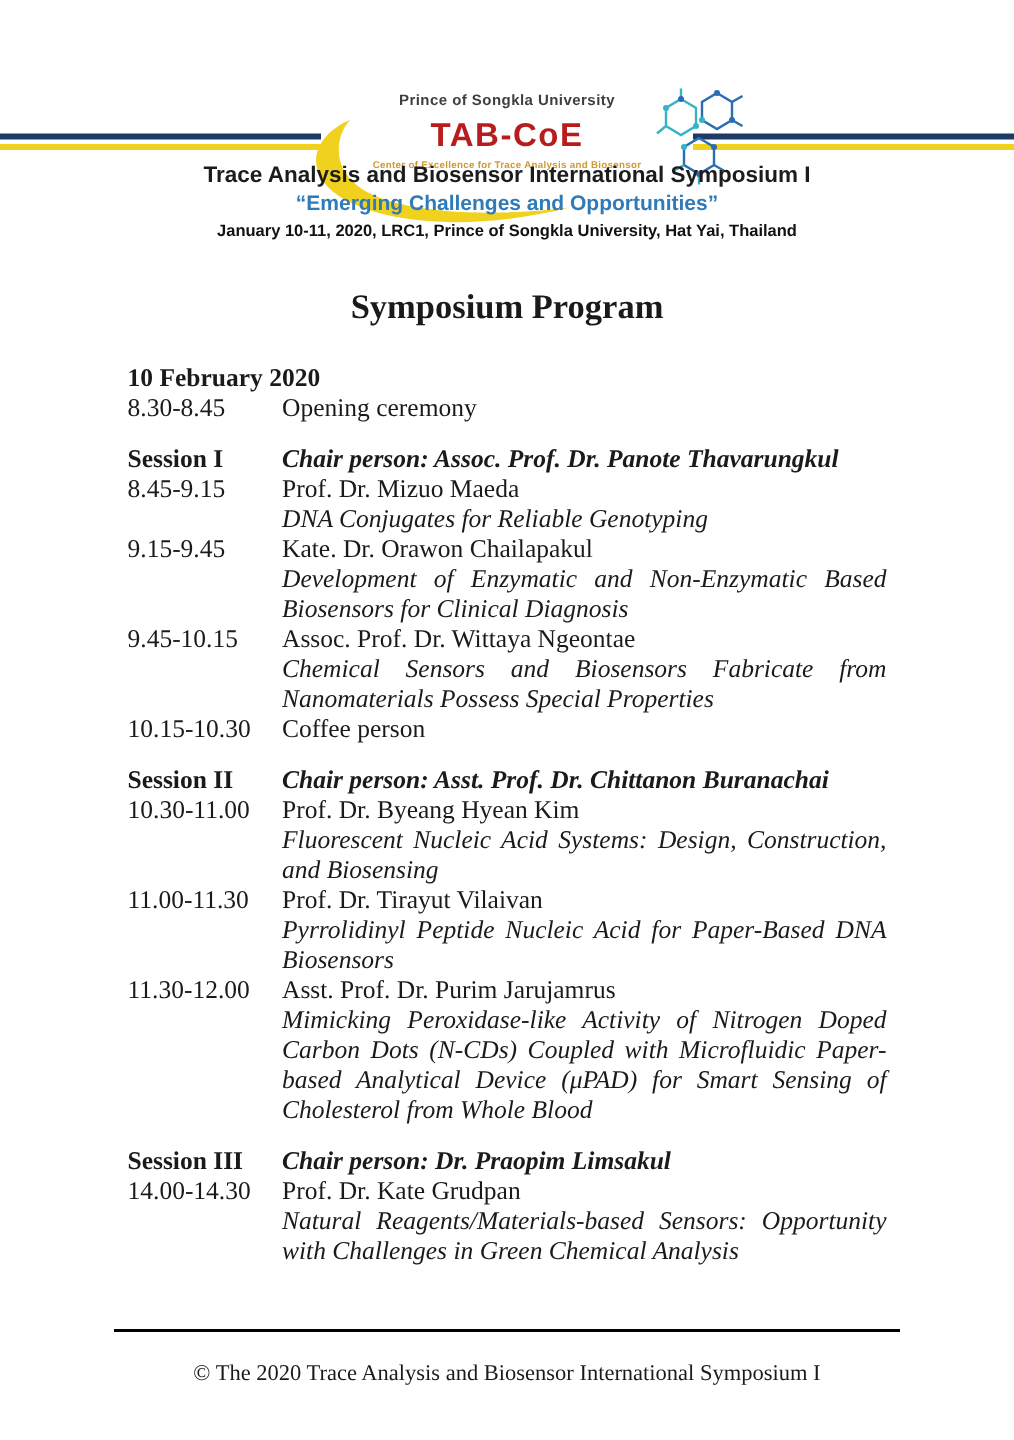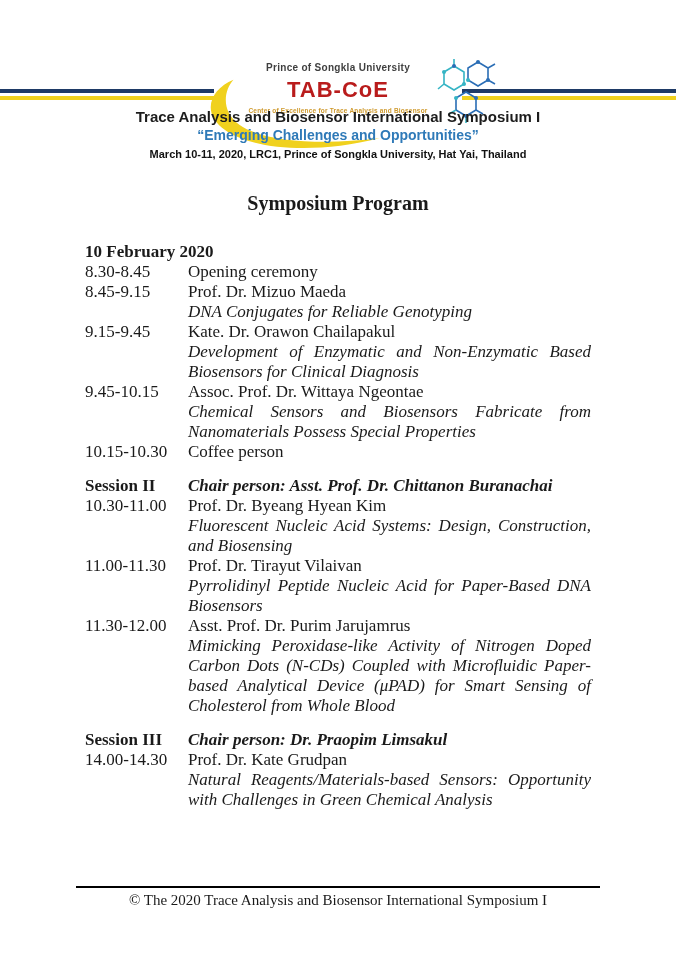--- a/index.html
+++ b/index.html
@@ -88,21 +88,21 @@
   .banner-subtitle{ font-size: 14px; font-weight: bold; color: #2f7ab8; margin-top: 2px; }
   .banner-details { font-size: 11px; font-weight: bold; color: #111111; margin-top: 5px; }
 
   
   .program-heading {
     position: absolute;
     top: 192px;
     left: 0;
     width: 100%;
     text-align: center;
-    font-size: 20px;
+    font-size: 23px;
     font-weight: bold;
   }
   .program {
     position: absolute;
     top: 242px;
     left: 85px;
     width: 506px;
     font-size: 17px;
     line-height: 20px;
   }
@@ -115,21 +115,21 @@
 
   
   .footer {
     position: absolute;
     top: 886px;
     left: 76px;
     width: 524px;
     border-top: 2px solid #000000;
     text-align: center;
     font-size: 15px;
-    padding-top: 4px;
+    padding-top: 20px;
   }
 </style>
 </head>
 <body>
 
 <div class="page">
 
   <div class="stripe stripe-navy"></div>
   <div class="stripe stripe-yellow"></div>
 
@@ -163,35 +163,39 @@
         <circle cx="42" cy="40" r="2" fill="#2a6db5"></circle>
         <circle cx="22" cy="40" r="2" fill="#35b4c4"></circle>
         <circle cx="32" cy="58" r="2" fill="#2a6db5"></circle>
       </g>
     </svg>
   </div>
 
   <div class="banner">
     <div class="banner-title">Trace Analysis and Biosensor International Symposium I</div>
     <div class="banner-subtitle">“Emerging Challenges and Opportunities”</div>
-    <div class="banner-details">March 10-11, 2020, LRC1, Prince of Songkla University, Hat Yai, Thailand</div>
+    <div class="banner-details">January 10-11, 2020, LRC1, Prince of Songkla University, Hat Yai, Thailand</div>
   </div>
 
   <div class="program-heading">Symposium Program</div>
 
   <div class="program">
     <div class="day-heading">10 February 2020</div>
     <div>
   <div class="row">
     <div class="col-time">8.30-8.45</div>
     <div class="col-content">
             <div class="plain-text">Opening ceremony</div>
           </div>
   </div>
 
+  <div class="row session">
+    <div class="col-time session-label">Session I</div>
+    <div class="col-content chair">Chair person: Assoc. Prof. Dr. Panote Thavarungkul</div>
+  </div>
 
   <div class="row">
     <div class="col-time">8.45-9.15</div>
     <div class="col-content">
             <div class="speaker">Prof. Dr. Mizuo Maeda</div>
             <div class="talk-title">DNA Conjugates for Reliable Genotyping</div>
           </div>
   </div>
 
   <div class="row">

